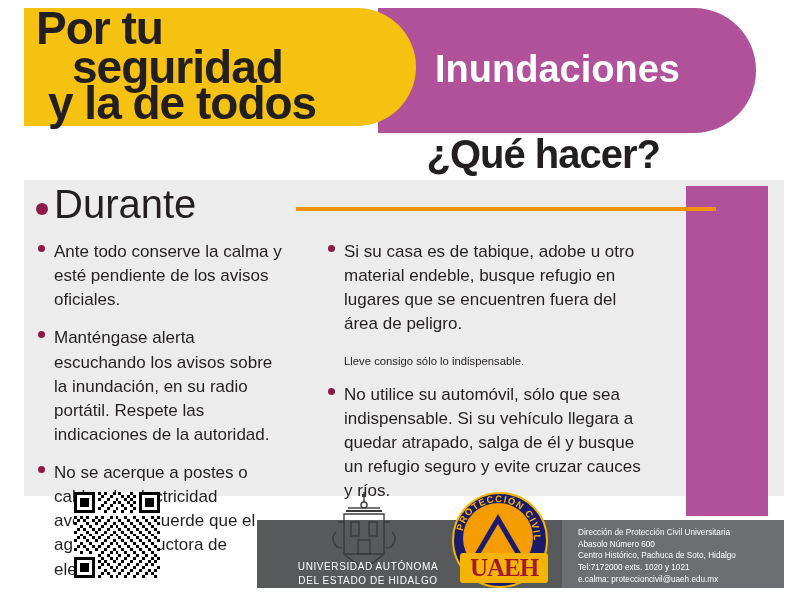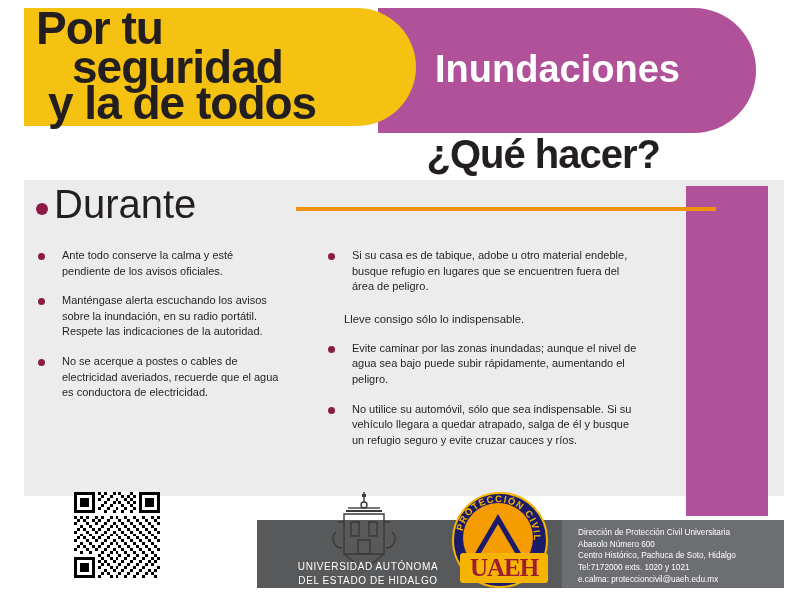--- a/index.html
+++ b/index.html
@@ -66,21 +66,21 @@
   .col{position:absolute;top:240px;}
   .col-left{left:38px;width:250px;}
   .col-right{left:328px;width:320px;}
 
   .item{position:relative;padding-left:16px;margin-bottom:14px;}
   .item .dot{
     position:absolute;left:0;top:5px;width:7px;height:7px;border-radius:50%;
     background:#8b1b46;
   }
   .item p{
-    margin:8px;color:#231f20;font-size:11px;line-height:1.42;
+    margin:0;color:#231f20;font-size:17px;line-height:1.42;
   }
   .plain{margin:16px 0 14px 16px;color:#231f20;font-size:11.3px;line-height:1.42;}
 
   
   .qr{
     position:absolute;left:74px;top:492px;width:86px;height:86px;
     background:#ffffff;
   }
   .qr svg{display:block;}
 
@@ -177,24 +177,20 @@
       <p>No se acerque a postes o cables de electricidad averiados, recuerde que el agua es conductora de electricidad.</p>
     </div>
   </div>
 
   <div class="col col-right">
     <div class="item">
       <span class="dot"></span>
       <p>Si su casa es de tabique, adobe u otro material endeble, busque refugio en lugares que se encuentren fuera del área de peligro.</p>
     </div>
     <p class="plain">Lleve consigo sólo lo indispensable.</p>
-    <div class="item">
-      <span class="dot"></span>
-      <p>Evite caminar por las zonas inundadas; aunque el nivel de agua sea bajo puede subir rápidamente, aumentando el peligro.</p>
-    </div>
     <div class="item">
       <span class="dot"></span>
       <p>No utilice su automóvil, sólo que sea indispensable. Si su vehículo llegara a quedar atrapado, salga de él y busque un refugio seguro y evite cruzar cauces y ríos.</p>
     </div>
   </div>
 
   <div class="qr">
     <svg width="86" height="86" viewBox="0 0 29 29" shape-rendering="crispEdges">
       <rect width="29" height="29" fill="#fff"></rect>
       <g fill="#000">

